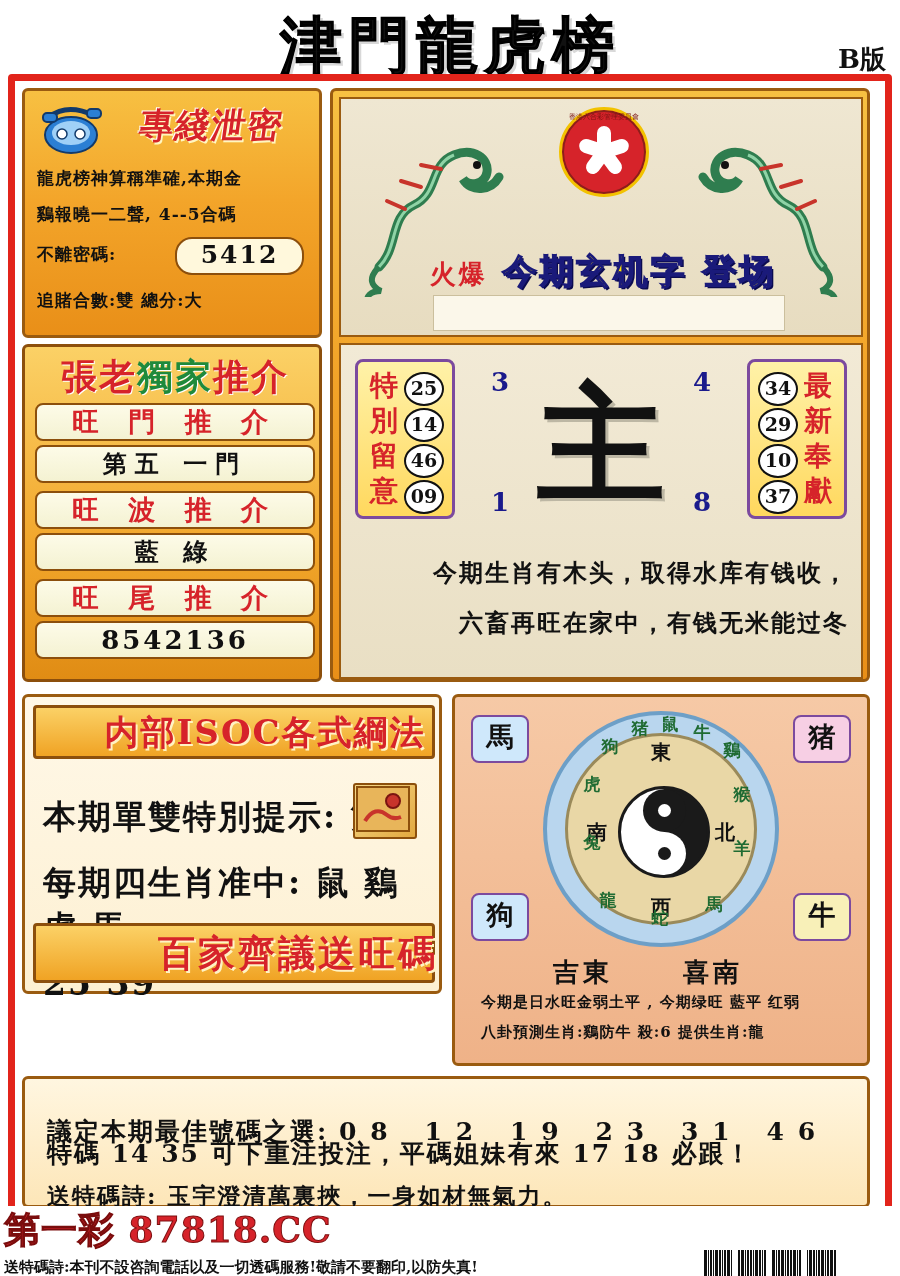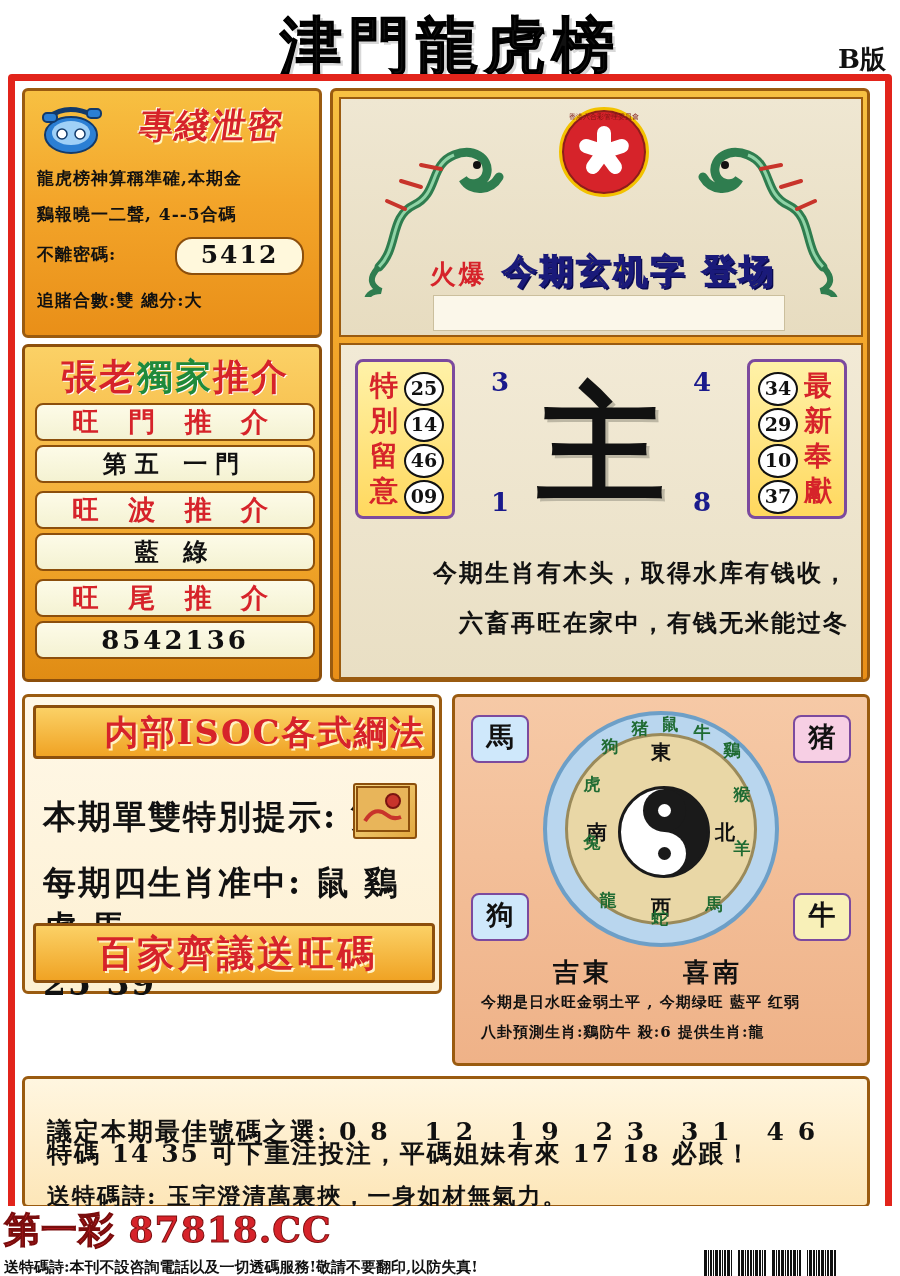--- a/index.html
+++ b/index.html
@@ -207,21 +207,21 @@
     position:absolute;right:22px;top:86px;width:60px;height:52px;
     background:linear-gradient(135deg,#f6d98a,#e2a83f);border:2px solid #8c4f0c;
     border-radius:3px;
   }
   .isoc-foot{
     position:absolute;left:8px;bottom:8px;width:402px;height:60px;
     background:linear-gradient(180deg,#fbd166 0%,#f0a324 100%);
     border:3px solid #8c4f0c;border-radius:4px;box-sizing:border-box;
   }
   .isoc-foot-text{
-    position:absolute;left:0;top:0;width:402px;height:56px;line-height:54px;text-align:center;
+    position:absolute;left:0;top:0;width:402px;height:56px;line-height:54px;text-align:right;
     font-family:"DejaVu Serif","Liberation Serif",serif;
     font-size:37px;font-weight:bold;color:#d6232a;letter-spacing:3px;
     text-shadow:2px 2px 0 #fff3c4;
   }
 
   
   #bagua{position:absolute;left:452px;top:694px;width:418px;height:372px;
     background:linear-gradient(180deg,#f6c9a6 0%,#efb288 100%);
     border:3px solid #9a5b10;border-radius:6px;box-sizing:border-box;}
   .zodiac-corner{

